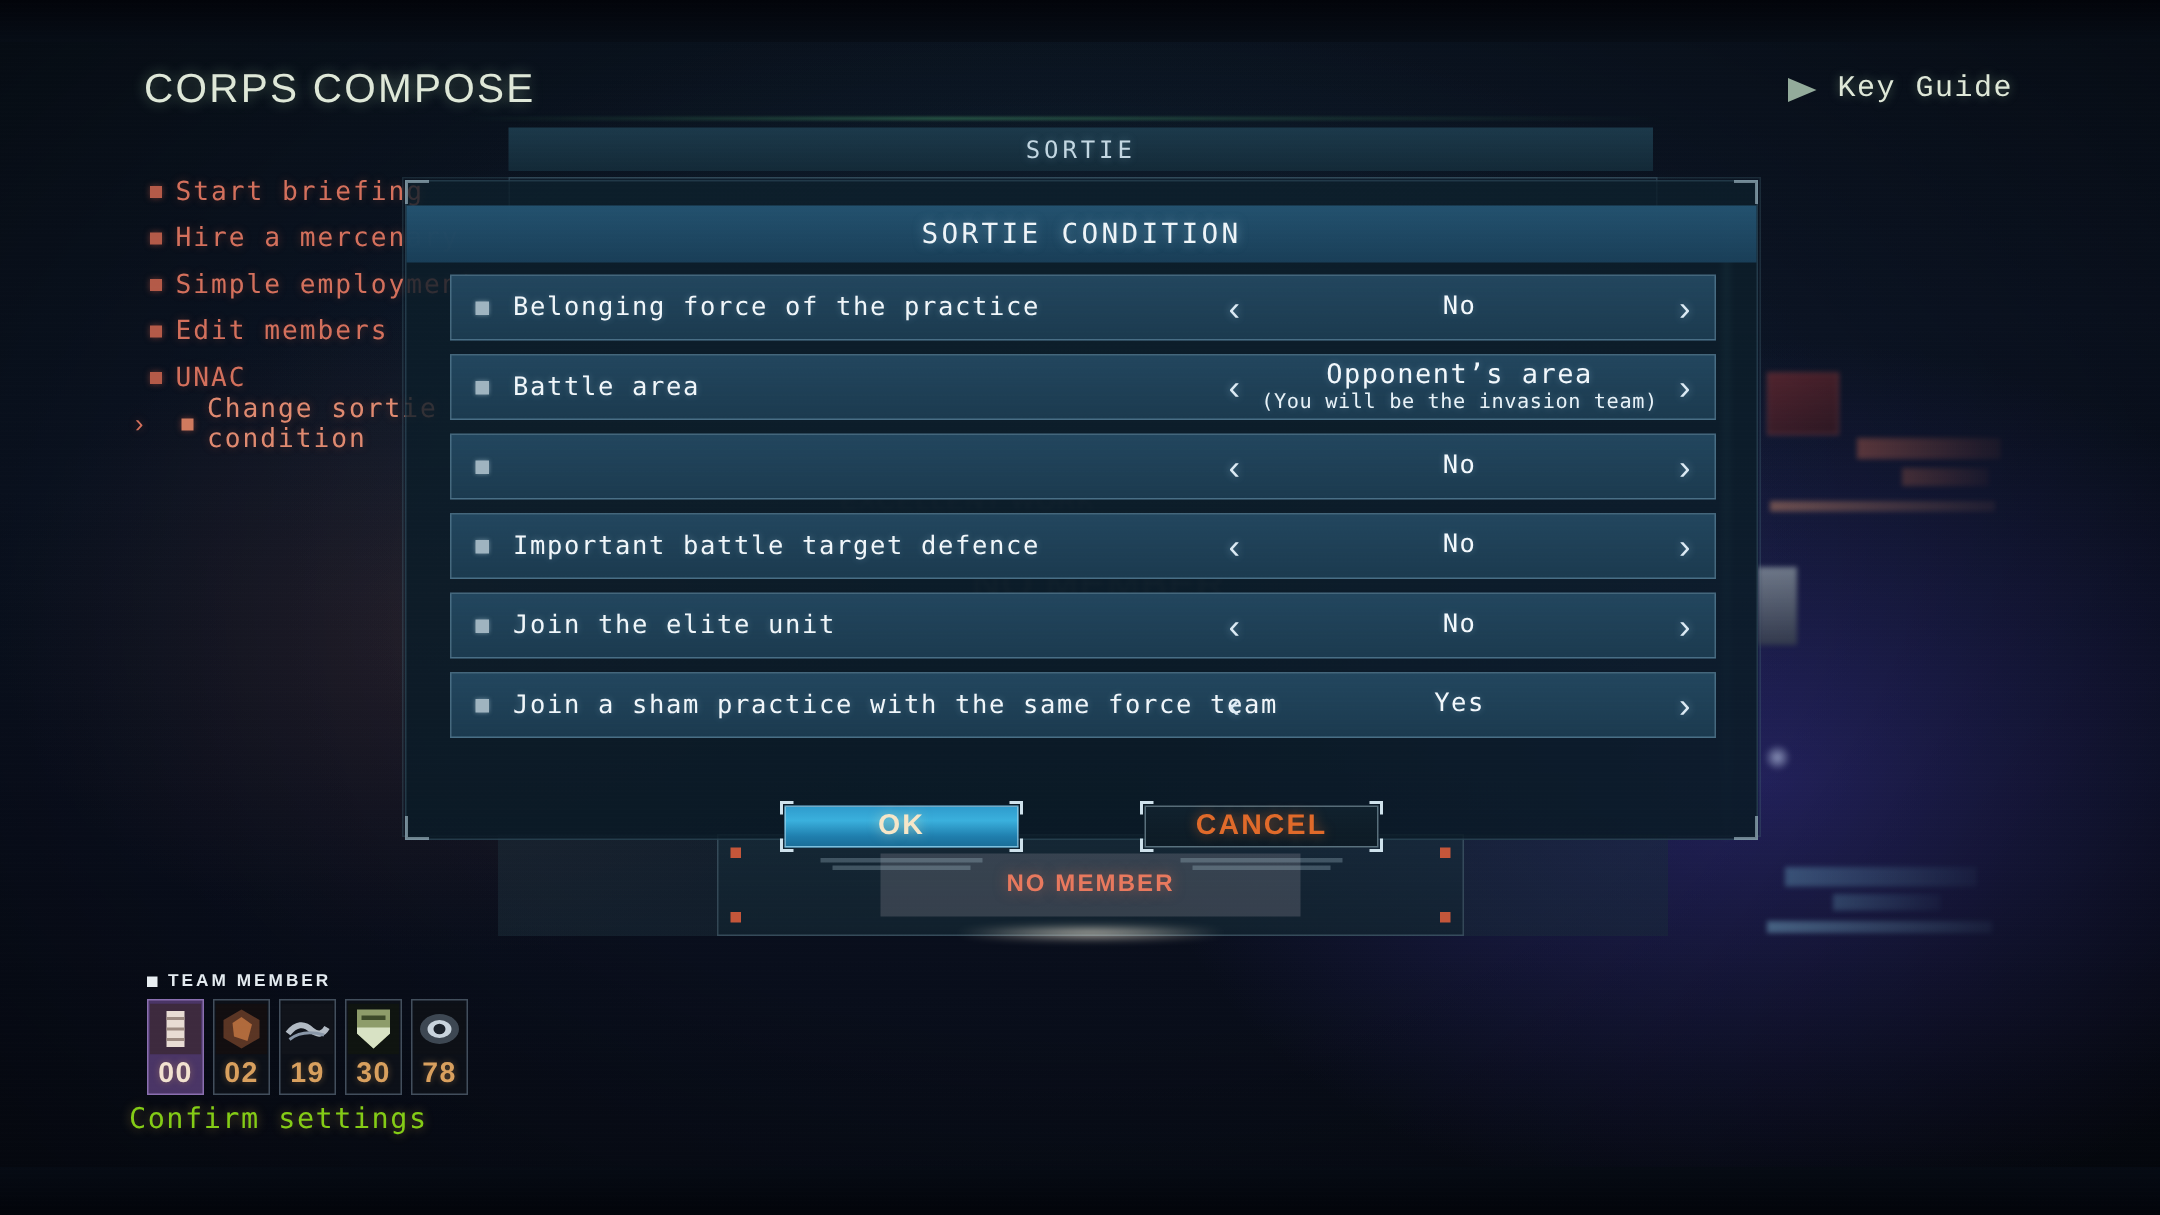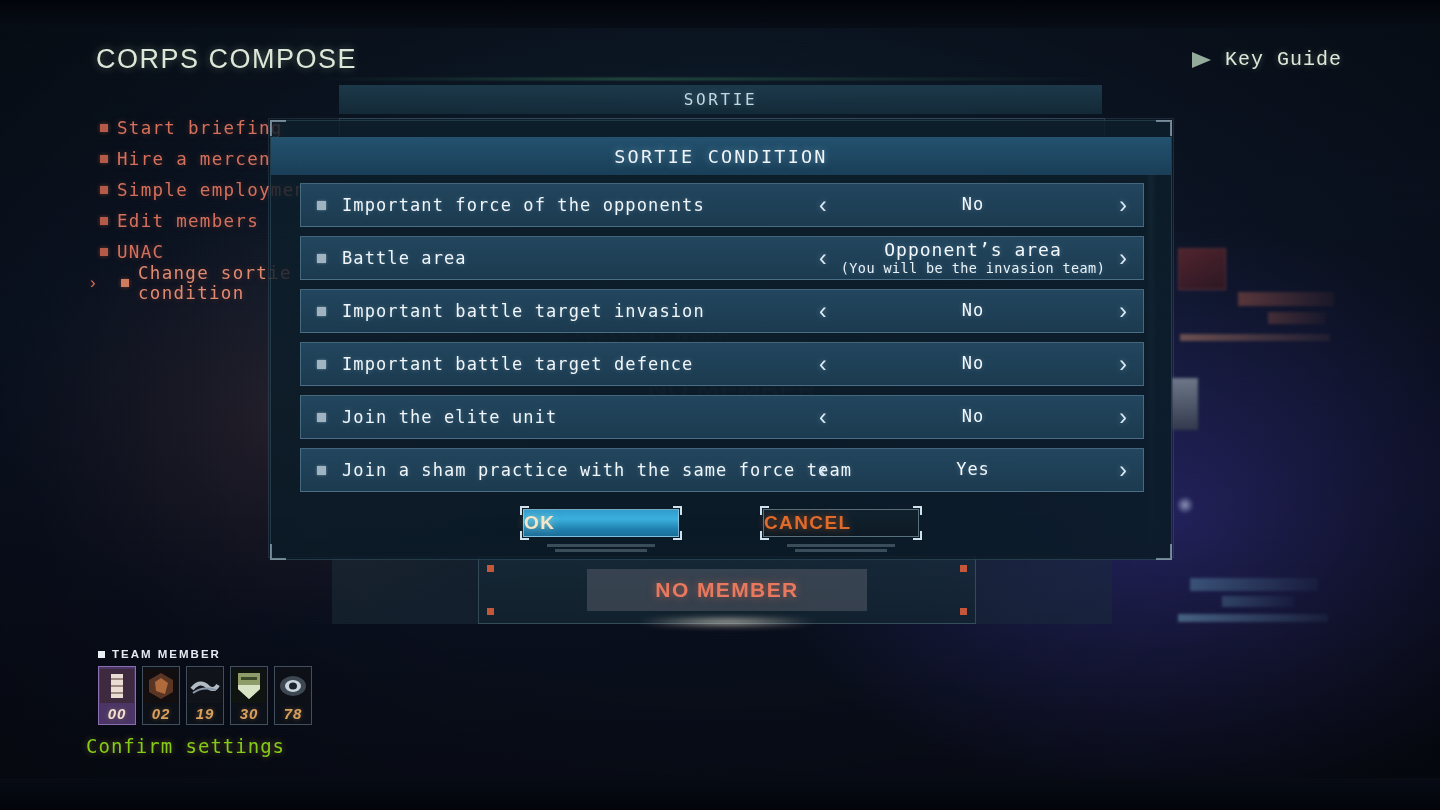--- a/index.html
+++ b/index.html
@@ -225,23 +225,23 @@
   .row-value.two-line .val-main { font-size:18px; display:block; }
 
   
   #dialog-buttons {
     position:absolute; left:0; top:388px; width:100%;
     display:flex; justify-content:center; gap:84px;
   }
   .dlg-btn-wrap { position:relative; width:156px; }
   .dlg-btn {
     position:relative; height:28px;
-    display:flex; align-items:center; justify-content:flex-start;
+    display:flex; align-items:center; justify-content:center;
     font-family:"Liberation Sans", sans-serif;
-    font-size:19px; font-weight:600; letter-spacing:1.4px;
+    font-size:19px; font-weight:600; letter-spacing:1.4px;margin-top:28px;
   }
   .dlg-btn.primary {
     background:linear-gradient(180deg,#2f9ccd 0%, #3ab0dd 35%, #1f7fae 75%, #1a6e99 100%);
     border:1px solid rgba(190,220,235,0.55);
     color:#f6e6c8;
     text-shadow:0 0 8px rgba(255,230,170,0.5);
   }
   .dlg-btn.secondary {
     background:linear-gradient(180deg, rgba(16,34,46,0.95), rgba(12,26,36,0.95));
     border:1px solid rgba(180,210,225,0.45);
@@ -279,21 +279,21 @@
   .nm-corner.bl { left:8px; bottom:8px; }
   .nm-corner.br { right:8px; bottom:8px; }
   #no-member-chip {
     position:absolute; left:50%; top:50%; transform:translate(-50%,-50%);
     width:280px; height:42px;
     background:rgba(128,128,140,0.33);
     display:flex; align-items:center; justify-content:center;
   }
   #no-member-chip .nm-label {
     font-family:"Liberation Sans", sans-serif;
-    font-size:21px; font-weight:600; letter-spacing:1.4px;
+    font-size:16px; font-weight:600; letter-spacing:1.4px;
     color:#e8795e;
     text-shadow:0 0 9px rgba(230,110,80,0.5);
   }
   .nm-glow {
     position:absolute; left:50%; bottom:-4px; transform:translateX(-50%);
     width:180px; height:10px;
     background:radial-gradient(ellipse, rgba(255,245,225,0.8), rgba(255,245,225,0) 72%);
     filter:blur(3px);
   }
   
@@ -317,25 +317,24 @@
     background:#0c1018;
     display:flex; flex-direction:column; align-items:center;
   }
   .tm-slot.active { background:#4a3566; border-color:#8a6fb0; }
   .tm-thumb {
     width:36px; height:36px; margin-top:1px;
     display:flex; align-items:center; justify-content:center;
     overflow:hidden;
   }
   .tm-num {
-    font-size:15px; letter-spacing:1px; color:#d9a05e;
+    font-size:19px; letter-spacing:1px; color:#d9a05e;
     font-family:"Liberation Sans", sans-serif; font-weight:600;
     padding:1px 0 2px;
     text-shadow:0 0 5px rgba(220,160,90,0.4);
-    font-style:italic;
   }
   .tm-slot.active .tm-num { color:#f2e2d0; }
   #confirm-settings {
     position:absolute; left:86px; top:735px;
     font-size:19px; letter-spacing:1px; color:#84cc16;
     text-shadow:0 0 7px rgba(225,180,70,0.45);
   }
 
   
   #noise {
@@ -430,21 +429,21 @@
   <span class="corner br"></span>
 
   <div id="dialog-title-bar">
     <span class="dt-label">SORTIE CONDITION</span>
   </div>
 
   <div id="rows">
 
     <div class="cond-row">
       <span class="row-bullet"></span>
-      <span class="row-label">Important force of the opponents</span>
+      <span class="row-label">Belonging force of the practice</span>
       <div class="row-ctrl">
         <span class="arrow">‹</span>
         <span class="row-value">No</span>
         <span class="arrow">›</span>
       </div>
     </div>
 
     <div class="cond-row">
       <span class="row-bullet"></span>
       <span class="row-label">Battle area</span>
@@ -453,21 +452,20 @@
         <span class="row-value two-line">
           <span class="val-main">Opponent’s area</span>
           <span class="val-sub">(You will be the invasion team)</span>
         </span>
         <span class="arrow">›</span>
       </div>
     </div>
 
     <div class="cond-row">
       <span class="row-bullet"></span>
-      <span class="row-label">Important battle target invasion</span>
       <div class="row-ctrl">
         <span class="arrow">‹</span>
         <span class="row-value">No</span>
         <span class="arrow">›</span>
       </div>
     </div>
 
     <div class="cond-row">
       <span class="row-bullet"></span>
       <span class="row-label">Important battle target defence</span>

